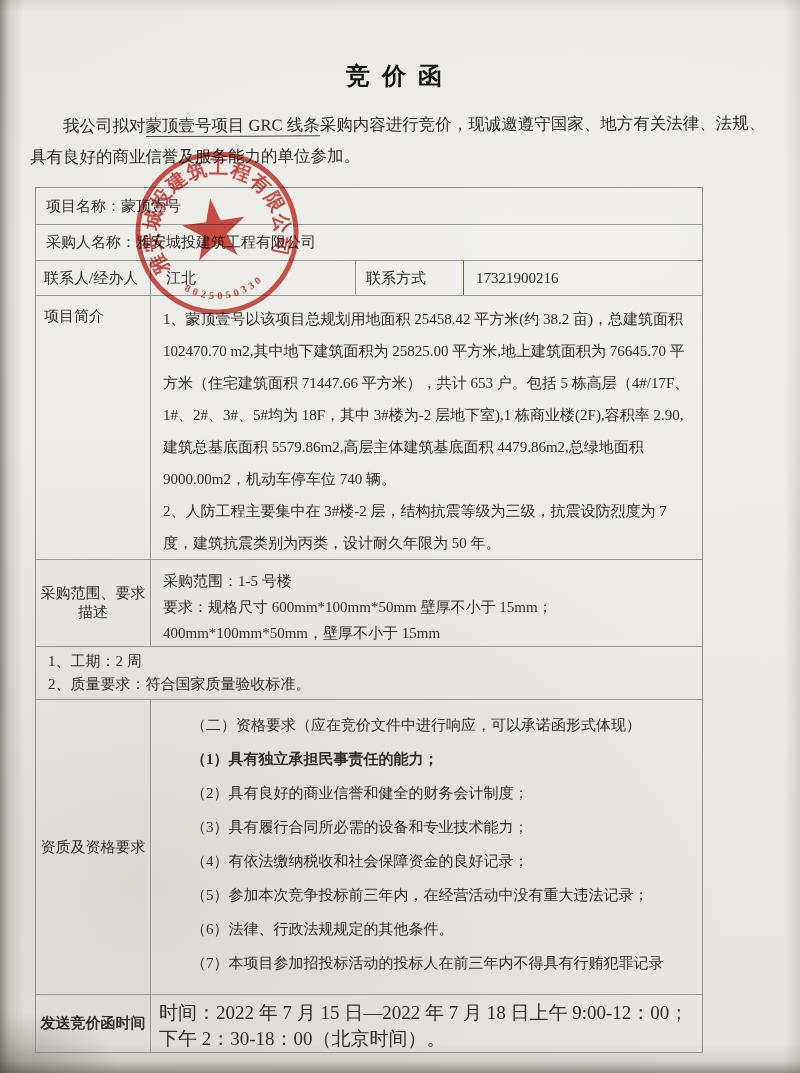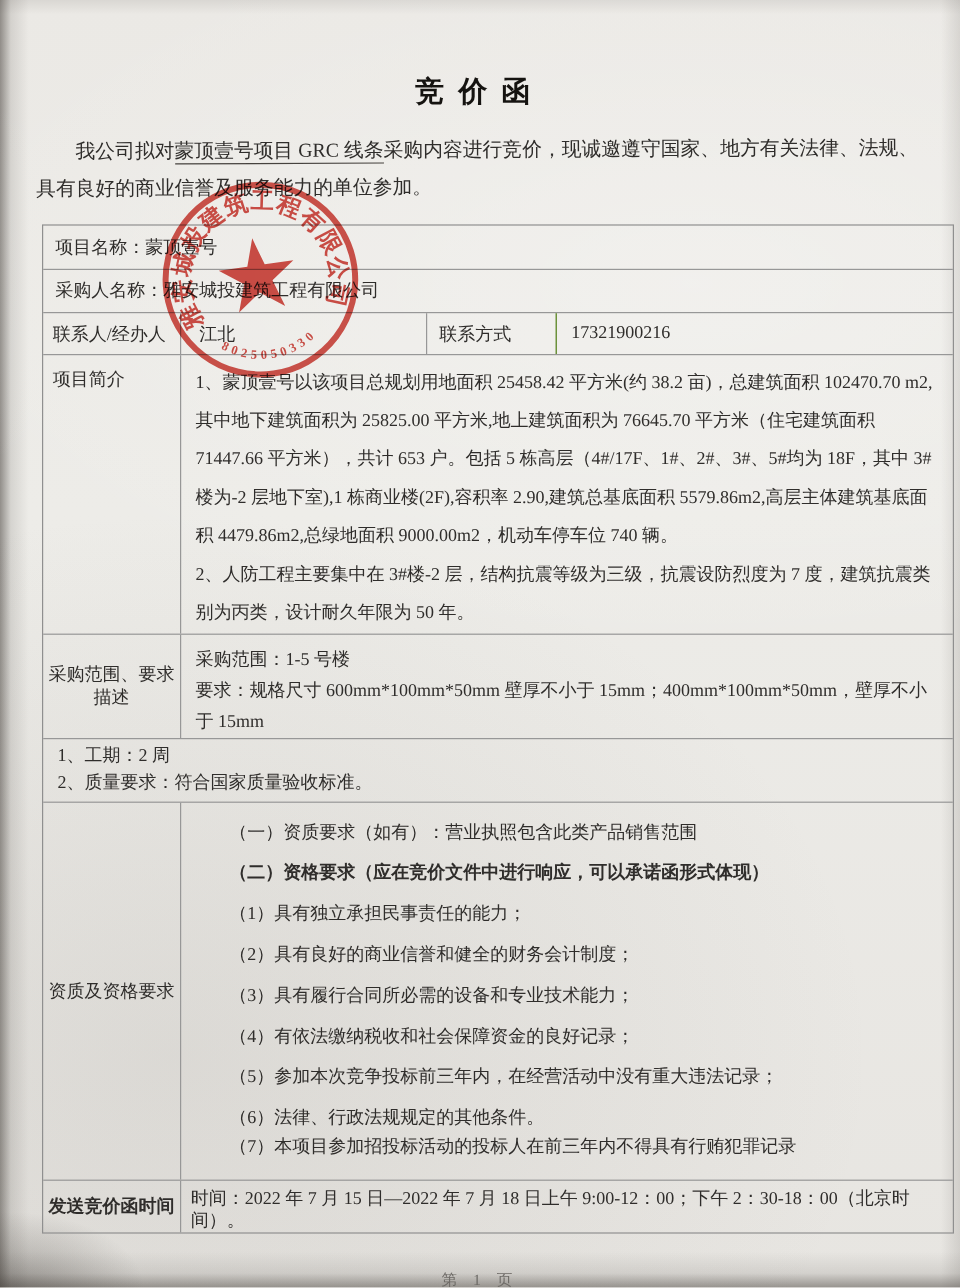--- a/index.html
+++ b/index.html
@@ -26,21 +26,21 @@
     margin-top:60px;text-align:center;
     font-size:24px;font-weight:bold;letter-spacing:12px;color:#151310;
   }
   .intro{
     margin:17px 28px 0 30px;font-size:16.5px;line-height:31px;
     text-indent:2em;transform:rotate(-0.25deg);
   }
   .u{border-bottom:1.2px solid #46423e;padding-bottom:1px;}
 
   .bid-table{
-    margin:16px 0 0 35px;width:760px;box-sizing:border-box;
+    margin:16px 0 0 35px;width:668px;box-sizing:border-box;
     border:1px solid #8f8f8f;font-size:15px;
   }
   .row{display:flex;border-top:1px solid #979797;box-sizing:border-box;}
   .row:first-child{border-top:none;}
   .row-simple{min-height:36px;align-items:center;padding:4px 10px;box-sizing:border-box;}
   .cell{box-sizing:border-box;}
   .cell-label{
     width:115px;flex:0 0 115px;border-right:1px solid #979797;
     display:flex;align-items:center;justify-content:center;text-align:center;
     padding:2px 3px;
@@ -59,21 +59,21 @@
   .r-schedule{min-height:53px;}
   .r-schedule .cell-content{padding:3px 12px 0 12px;line-height:23px;}
   .r-qual{min-height:295px;}
   .r-qual .cell-content{padding:15px 10px 0 40px;}
   .qual-item{line-height:21px;margin-bottom:13px;}
   .qual-item:nth-child(2){font-weight:bold;}
   .qual-item:nth-child(8){margin-bottom:3px;}
   .qual-item:last-child{margin-bottom:16px;}
   .r-send{min-height:33px;}
   .r-send .cell-label{font-weight:bold;padding:2px 2px;}
-  .r-send .cell-content{padding:5px 6px 0 8px;font-size:15px;}
+  .r-send .cell-content{padding:5px 6px 0 8px;font-size:19px;}
   .page-footer{margin-top:30px;text-align:center;font-size:13px;letter-spacing:5px;color:#6e6b67;}
 
   
   .stamp{
     position:absolute;left:131px;top:147px;width:172px;height:172px;
     transform:rotate(-8deg);opacity:.93;mix-blend-mode:multiply;pointer-events:none;
   }
   .stamp svg{display:block;width:172px;height:172px;}
   .stamp text{font-family:"Liberation Serif","DejaVu Serif",serif;}
 </style>
@@ -126,21 +126,20 @@
     <div class="row r-schedule">
       <div class="cell cell-content">
         <div>1、工期：2 周</div>
         <div>2、质量要求：符合国家质量验收标准。</div>
       </div>
     </div>
 
     <div class="row r-qual">
       <div class="cell cell-label">资质及资格要求</div>
       <div class="cell cell-content">
-        <div class="qual-item">（一）资质要求（如有）：营业执照包含此类产品销售范围</div>
         <div class="qual-item">（二）资格要求（应在竞价文件中进行响应，可以承诺函形式体现）</div>
         <div class="qual-item">（1）具有独立承担民事责任的能力；</div>
         <div class="qual-item">（2）具有良好的商业信誉和健全的财务会计制度；</div>
         <div class="qual-item">（3）具有履行合同所必需的设备和专业技术能力；</div>
         <div class="qual-item">（4）有依法缴纳税收和社会保障资金的良好记录；</div>
         <div class="qual-item">（5）参加本次竞争投标前三年内，在经营活动中没有重大违法记录；</div>
         <div class="qual-item">（6）法律、行政法规规定的其他条件。</div>
         <div class="qual-item">（7）本项目参加招投标活动的投标人在前三年内不得具有行贿犯罪记录</div>
       </div>
     </div>

